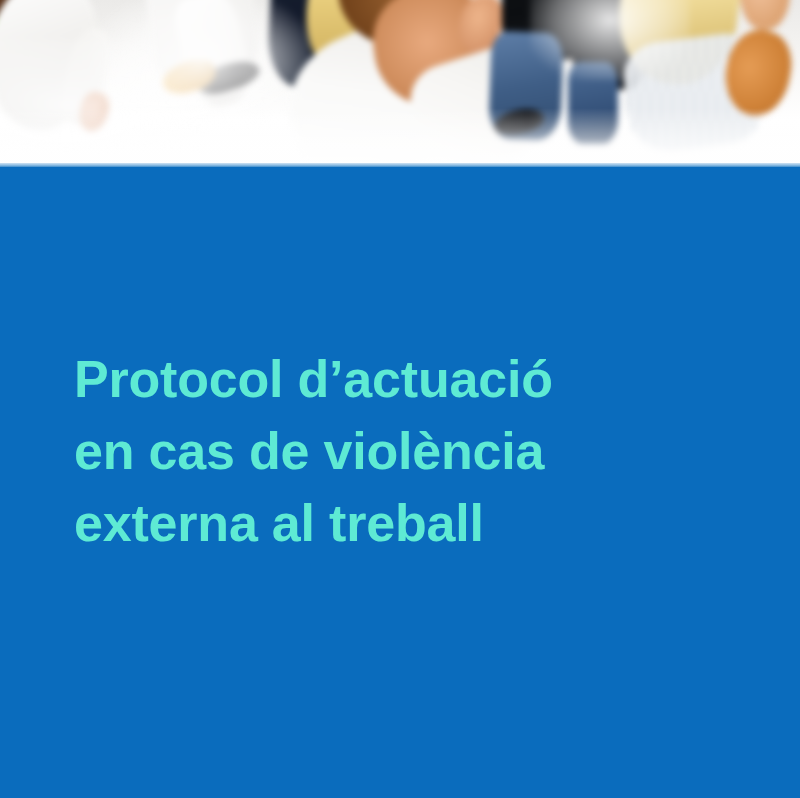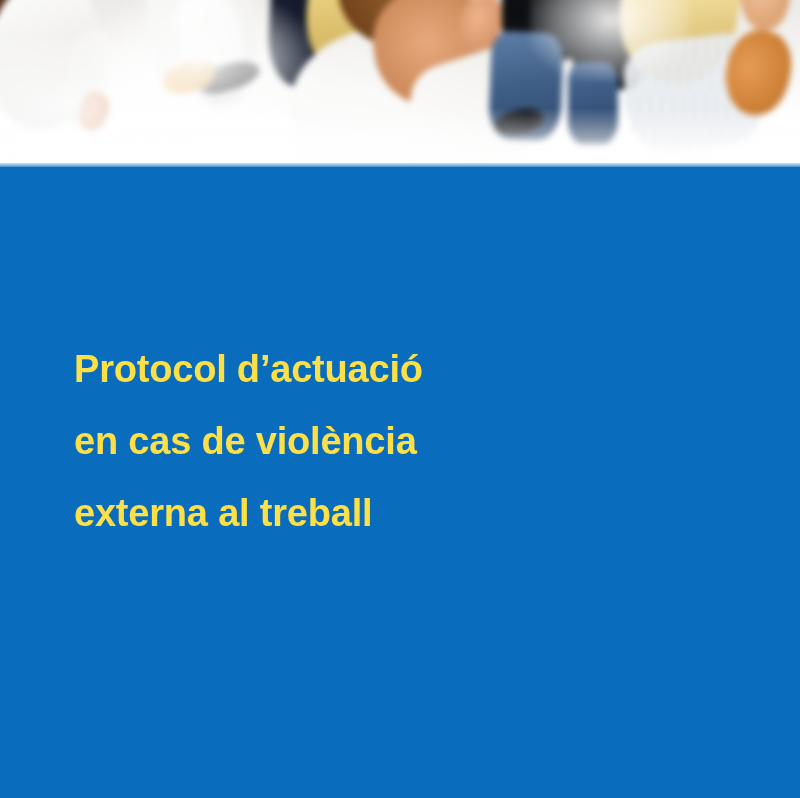--- a/index.html
+++ b/index.html
@@ -272,24 +272,24 @@
     width: 800px;
     height: 631px;
     background: #0a6cbd;
   }
 
   .title {
     position: absolute;
     left: 74px;
     top: 308px;
     width: 660px;
-    color: #fde047;
+    color: #5eead4;
     font-family: "Liberation Sans", sans-serif;
     font-weight: bold;
-    font-size: 38px;
+    font-size: 52px;
     line-height: 72px;
     letter-spacing: -0.2px;
     white-space: pre-line;
   }
 </style>
 </head>
 <body>
 
 <div class="cover">
 

